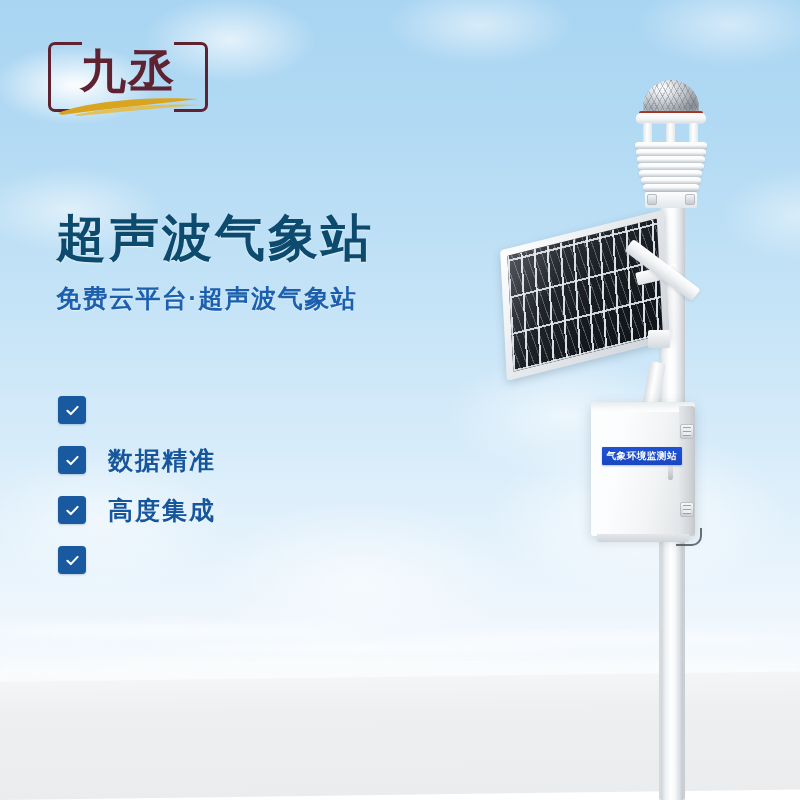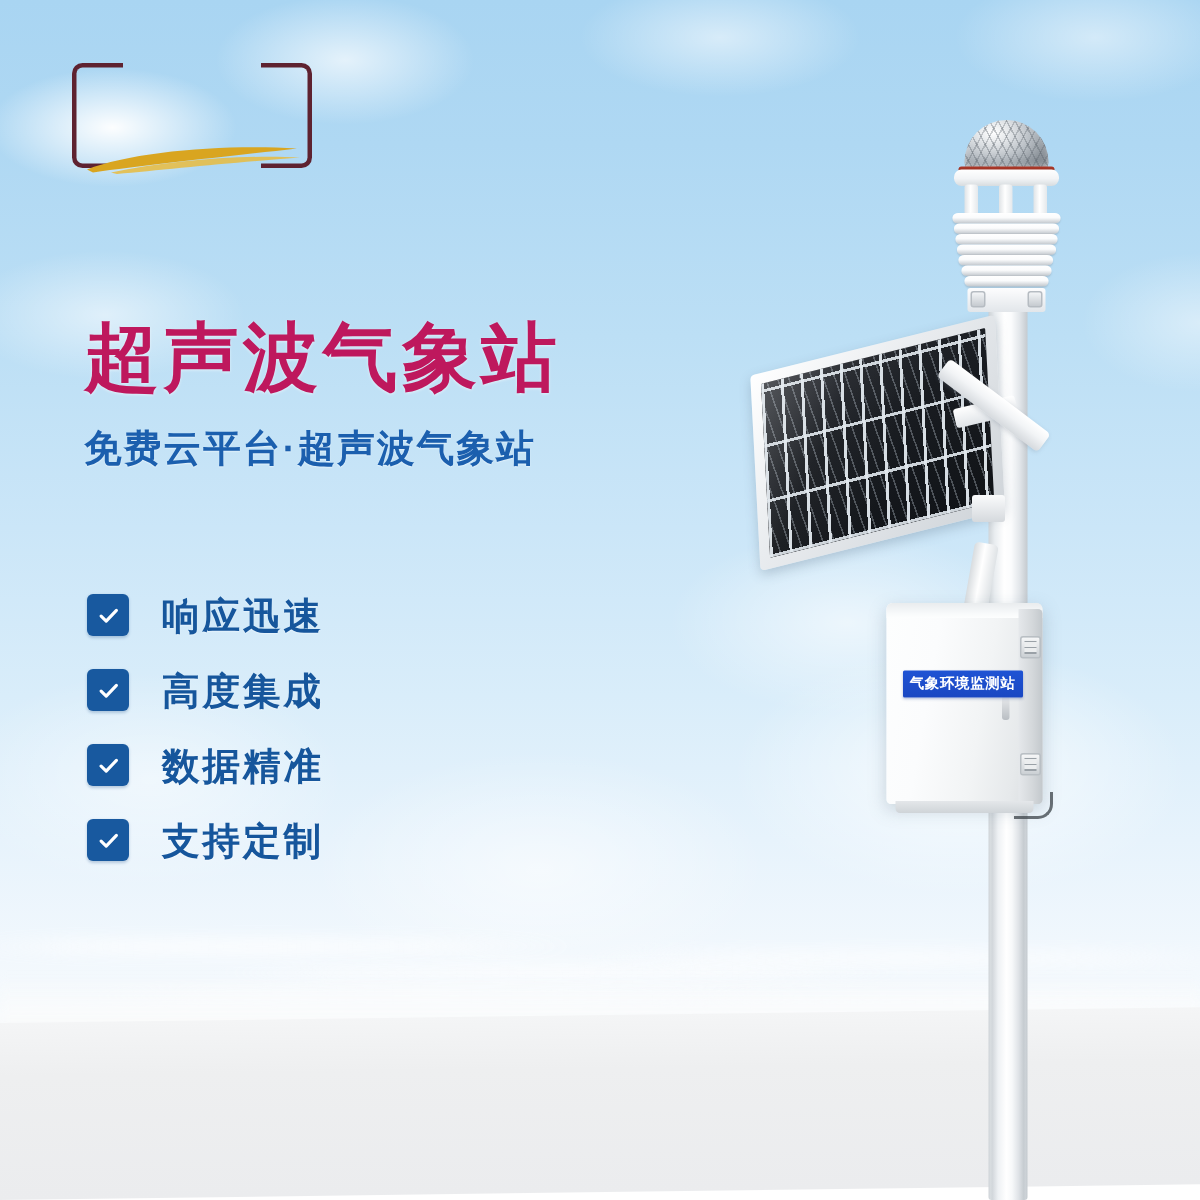--- a/index.html
+++ b/index.html
@@ -107,21 +107,21 @@
 
   
   .headline {
     position: absolute;
     left: 56px; top: 212px;
     width: 430px;
   }
   .title {
     font-size: 50px;
     font-weight: 700;
-    color: #be185d;
+    color: #0c4a6e;
     letter-spacing: 3px;
     line-height: 1.06;
     text-shadow: 0 1px 2px rgba(255,255,255,0.55);
     white-space: nowrap;
   }
   .subtitle {
     margin-top: 17px;
     font-size: 25px;
     font-weight: 700;
     color: #1b5fae;
@@ -400,67 +400,66 @@
   <div class="cloudband" style="left:430px; top:664px; width:400px; height:8px;  opacity:.7;"></div>
   <div class="cloudband" style="left:-20px; top:676px; width:560px; height:7px;  opacity:.85;"></div>
 
   <div class="ground-haze"></div>
   <div class="ground"></div>
 
   <div class="logo">
     <div class="logo-bracket-l"></div>
     <div class="logo-bracket-r"></div>
     <div class="logo-en-bg"></div>
+    <div class="logo-cn">九丞</div>
     <svg class="logo-swoosh" width="148" height="22" viewBox="0 0 148 22">
       <path d="M4 19 C34 7, 96 2, 144 5 C100 10, 44 16, 8 21 Z" fill="#d9a520"></path>
       <path d="M20 21 C58 13, 108 9, 146 11 C104 14, 56 19, 24 22 Z" fill="#e8bb3e" opacity="0.85"></path>
     </svg>
   </div>
 
   <div class="headline">
     <div class="title">超声波气象站</div>
     <div class="subtitle">免费云平台·超声波气象站</div>
   </div>
 
   <div class="features">
 
     <div class="feature">
       <span class="check-box">
         <svg width="17" height="17" viewBox="0 0 17 17">
             <path d="M3.4 8.8 L6.8 12.1 L13.6 4.9" stroke="#ffffff" stroke-width="2.1" fill="none" stroke-linecap="round" stroke-linejoin="round"></path>
           </svg>
       </span>
-      <span class="feature-label">响应迅速</span>
+    </div>
+
+    <div class="feature">
+      <span class="check-box">
+        <svg width="17" height="17" viewBox="0 0 17 17">
+            <path d="M3.4 8.8 L6.8 12.1 L13.6 4.9" stroke="#ffffff" stroke-width="2.1" fill="none" stroke-linecap="round" stroke-linejoin="round"></path>
+          </svg>
+      </span>
+      <span class="feature-label">数据精准</span>
     </div>
 
     <div class="feature">
       <span class="check-box">
         <svg width="17" height="17" viewBox="0 0 17 17">
             <path d="M3.4 8.8 L6.8 12.1 L13.6 4.9" stroke="#ffffff" stroke-width="2.1" fill="none" stroke-linecap="round" stroke-linejoin="round"></path>
           </svg>
       </span>
       <span class="feature-label">高度集成</span>
     </div>
 
     <div class="feature">
       <span class="check-box">
         <svg width="17" height="17" viewBox="0 0 17 17">
             <path d="M3.4 8.8 L6.8 12.1 L13.6 4.9" stroke="#ffffff" stroke-width="2.1" fill="none" stroke-linecap="round" stroke-linejoin="round"></path>
           </svg>
       </span>
-      <span class="feature-label">数据精准</span>
-    </div>
-
-    <div class="feature">
-      <span class="check-box">
-        <svg width="17" height="17" viewBox="0 0 17 17">
-            <path d="M3.4 8.8 L6.8 12.1 L13.6 4.9" stroke="#ffffff" stroke-width="2.1" fill="none" stroke-linecap="round" stroke-linejoin="round"></path>
-          </svg>
-      </span>
-      <span class="feature-label">支持定制</span>
     </div>
 
   </div>
 
   <div class="product">
 
     <div class="mast"></div>
     <div class="mast-lower"></div>
 
     <div class="panel">

